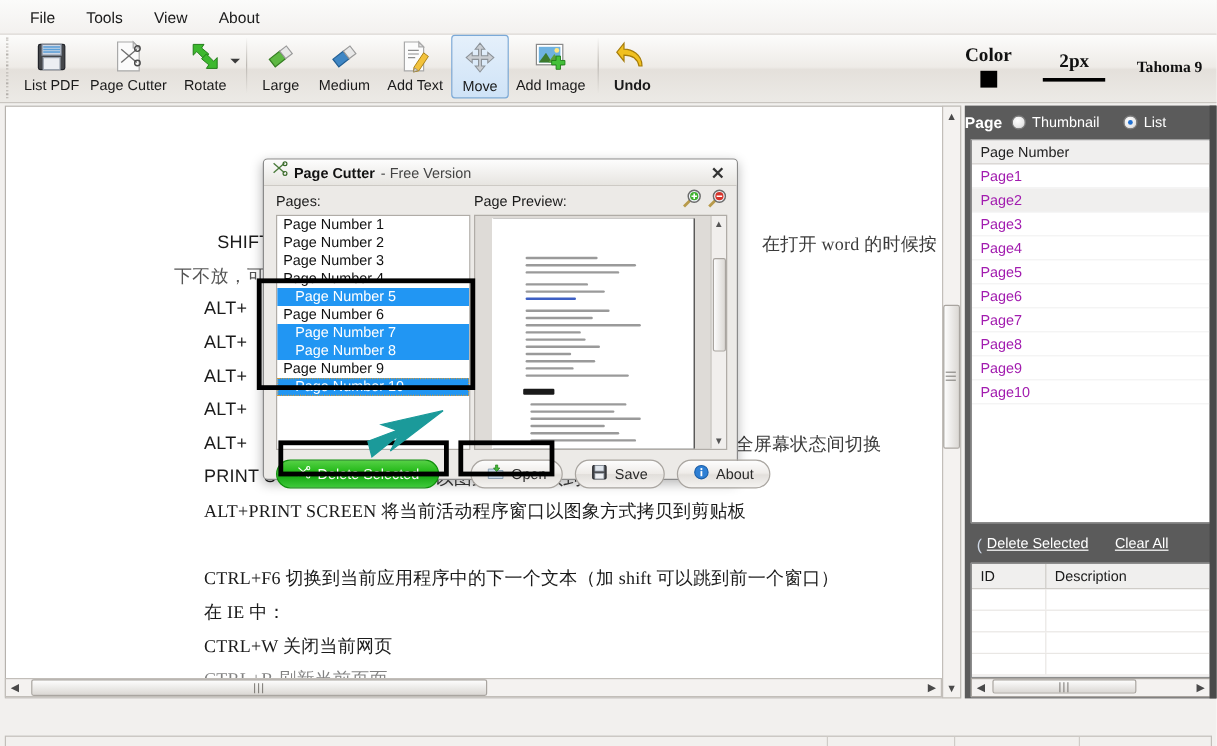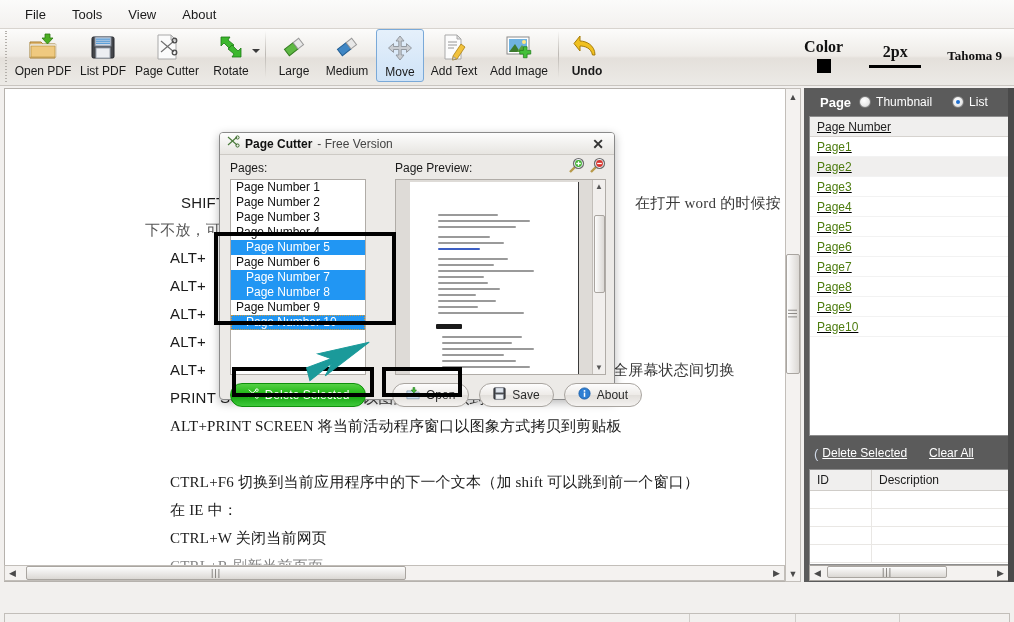--- a/index.html
+++ b/index.html
@@ -123,48 +123,48 @@
     display: flex; align-items: center; justify-content: center;
   }
   .vs-thumb .gripline { font-size: 9px; color: #6d6a66; transform: rotate(90deg); letter-spacing: 1px; }
 
   
   .sidebar {
     position: absolute; left: 804px; top: 88px; width: 210px; height: 494px;
     background: #5b5b5b;
   }
   .sb-header {
-    height: 28px; display: flex; align-items: center; padding: 0 16px; gap: 8px;
+    height: 28px; display: flex; align-items: center; padding: 0 0; gap: 8px;
     color: #ffffff;
   }
   .sb-header .sb-title { font-size: 13px; font-weight: bold; color: #fff; }
   .radio-wrap { display: flex; align-items: center; gap: 5px; cursor: default; }
   .radio {
     width: 12px; height: 12px; border-radius: 50%;
     background: radial-gradient(circle at 40% 35%, #ffffff 0%, #e8e8e8 60%, #b9b9b9 100%);
     border: 1px solid #7b7b7b; position: relative;
   }
   .radio.on::after {
     content: ""; position: absolute; left: 3px; top: 3px;
     width: 4px; height: 4px; border-radius: 50%; background: #1f6fd0;
   }
   .radio-wrap .rl { font-size: 12px; color: #ffffff; }
 
   .pagelist {
     margin: 0 5px; height: 320px; background: #ffffff;
-    border: 1px solid #8d8d8d; overflow: hidden; text-decoration: underline;
+    border: 1px solid #8d8d8d; overflow: hidden;
   }
   .pl-head {
     height: 20px; background: #f0efee; border-bottom: 1px solid #d6d3cf;
     display: flex; align-items: center; padding-left: 7px;
     font-size: 12px; color: #222;
   }
   .pl-row {
     height: 20px; display: flex; align-items: center; padding-left: 7px;
-    font-size: 12px; color: #4d7c0f; border-bottom: 1px solid #f2f2f2;
+    font-size: 12px; color: #a21caf; border-bottom: 1px solid #f2f2f2;
   }
   .pl-row.alt { background: #f0efee; }
 
   .sb-actions {
     height: 28px; display: flex; align-items: center; gap: 22px;
     padding: 0 10px; color: #fff; margin-top: 3px;
   }
   .sb-link { font-size: 12px; color: #ffffff; text-decoration: underline; cursor: default; }
   .bracket-icon { font-size: 13px; color: #cfd8e6; margin-right: -18px; }
 
@@ -227,21 +227,21 @@
   }
   .dlg-body { position: relative; width: 100%; height: 245px; }
   .lbl-pages {
     position: absolute; left: 10px; top: 6px; font-size: 12px; color: #1a1a1a;
   }
   .lbl-preview {
     position: absolute; left: 175px; top: 6px; font-size: 12px; color: #1a1a1a;
   }
   .zoom-btns { position: absolute; right: 8px; top: 2px; display: flex; gap: 4px; }
   .listbox {
-    position: absolute; left: 10px; top: 24px; width: 136px; height: 196px;
+    position: absolute; left: 10px; top: 24px; width: 162px; height: 196px;
     background: #ffffff; border: 1px solid #b0aca7; overflow: hidden;
   }
   .lb-item {
     height: 15px; line-height: 15px; padding-left: 5px;
     font-size: 12px; color: #101010; white-space: nowrap;
   }
   .lb-item.sel { background: #2196f3; color: #ffffff; padding-left: 15px; }
   .lb-item.focus { outline: 1px dotted #d39a3a; outline-offset: -1px; }
   .sel-box {
     position: absolute; left: 214px; top: 232px; width: 182px; height: 93px;
@@ -301,31 +301,20 @@
   <div class="menubar">
     <div class="menuitem">File</div>
     <div class="menuitem">Tools</div>
     <div class="menuitem">View</div>
     <div class="menuitem">About</div>
   </div>
 
   <div class="toolbar">
     <div class="grip"></div>
 
-    <div class="tbtn">
-      <div class="ico">
-        <svg width="30" height="28" viewBox="0 0 30 28">
-          <path d="M2 9 h11 l2 2 h12 v14 H2 Z" fill="#e8b96a" stroke="#a57c2e" stroke-width="1"></path>
-          <path d="M2 11 h26 v13 H2 Z" fill="#f7f4ef" stroke="#c7b894" stroke-width=".7"></path>
-          <path d="M3 13 h24 v11 H3 Z" fill="#efc97f" stroke="#b98f3d" stroke-width=".7"></path>
-          <path d="M17 1 l5 0 0 4 3 0 -5.5 6 -5.5 -6 3 0 z" fill="#4caf23" stroke="#2e7a12" stroke-width=".8"></path>
-        </svg>
-      </div>
-      <div class="lbl">Open PDF</div>
-    </div>
 
     <div class="tbtn">
       <div class="ico">
         <svg width="26" height="26" viewBox="0 0 26 26">
           <rect x="2" y="3" width="22" height="21" rx="1.5" fill="#44464a" stroke="#22242a"></rect>
           <rect x="5" y="3" width="16" height="9" fill="#cfd7e4" stroke="#7e8796"></rect>
           <rect x="6" y="4.5" width="14" height="1.3" fill="#5b9fd8"></rect>
           <rect x="6" y="6.6" width="14" height="1.3" fill="#5b9fd8"></rect>
           <rect x="6" y="8.7" width="14" height="1.3" fill="#5b9fd8"></rect>
           <rect x="6" y="14" width="14" height="10" fill="#eceef2" stroke="#9aa2ad"></rect>
@@ -377,46 +366,46 @@
     <div class="tbtn" style="width:58px">
       <div class="ico">
         <svg width="26" height="26" viewBox="0 0 26 26">
           <g transform="rotate(-38 13 13)">
             <rect x="4" y="9" width="11" height="8" fill="#3f86c4" stroke="#235f94"></rect>
             <rect x="15" y="9" width="7" height="8" fill="#e8e8e8" stroke="#9a9a9a"></rect>
           </g>
         </svg>
       </div>
       <div class="lbl">Medium</div>
-    </div>
-
-    <div class="tbtn sel" style="width:48px">
-      <div class="ico">
-        <svg width="26" height="26" viewBox="0 0 26 26">
-          <path d="M13 1 L17 6 H14.2 V11.5 H19.5 V8.6 L24.5 13 L19.5 17.4 V14.5 H14.2 V20 H17 L13 25 L9 20 H11.8 V14.5 H6.5 V17.4 L1.5 13 L6.5 8.6 V11.5 H11.8 V6 H9 Z" fill="#c9cdd2" stroke="#8c9298" stroke-width=".9"></path>
-        </svg>
-      </div>
-      <div class="lbl">Move</div>
     </div>
 
     <div class="tbtn" style="width:60px">
       <div class="ico">
         <svg width="28" height="28" viewBox="0 0 28 28">
           <path d="M5 2 h12 l4 4 v20 H5 Z" fill="#fcfcfc" stroke="#a9a9a9"></path>
           <path d="M17 2 v4 h4 Z" fill="#e3e3e3" stroke="#a9a9a9"></path>
           <g stroke="#8d8d8d" stroke-width=".9">
             <path d="M8 9 h9"></path>
               <path d="M8 12 h9"></path>
               <path d="M8 15 h6"></path>
           </g>
           <path d="M13 23 L21 11 L25 14 L17 26 L12.5 27 Z" fill="#f2c23c" stroke="#a97f13" stroke-width=".8"></path>
           <path d="M12.5 27 L13.5 23.6 L16.3 25.6 Z" fill="#d8d2c5" stroke="#8e8878" stroke-width=".6"></path>
         </svg>
       </div>
       <div class="lbl">Add Text</div>
+    </div>
+
+    <div class="tbtn sel" style="width:48px">
+      <div class="ico">
+        <svg width="26" height="26" viewBox="0 0 26 26">
+          <path d="M13 1 L17 6 H14.2 V11.5 H19.5 V8.6 L24.5 13 L19.5 17.4 V14.5 H14.2 V20 H17 L13 25 L9 20 H11.8 V14.5 H6.5 V17.4 L1.5 13 L6.5 8.6 V11.5 H11.8 V6 H9 Z" fill="#c9cdd2" stroke="#8c9298" stroke-width=".9"></path>
+        </svg>
+      </div>
+      <div class="lbl">Move</div>
     </div>
 
     <div class="tbtn" style="width:70px">
       <div class="ico">
         <svg width="28" height="26" viewBox="0 0 28 26">
           <rect x="2" y="3" width="22" height="17" fill="#ffffff" stroke="#8a8a8a"></rect>
           <rect x="4" y="5" width="18" height="13" fill="#6fb2e0"></rect>
           <path d="M4 18 L10 10 L15 18 Z" fill="#3d7a2d"></path>
           <path d="M12 18 L17 11 L22 18 Z" fill="#5aa03e"></path>
           <circle cx="19" cy="8" r="2" fill="#ffe680"></circle>

